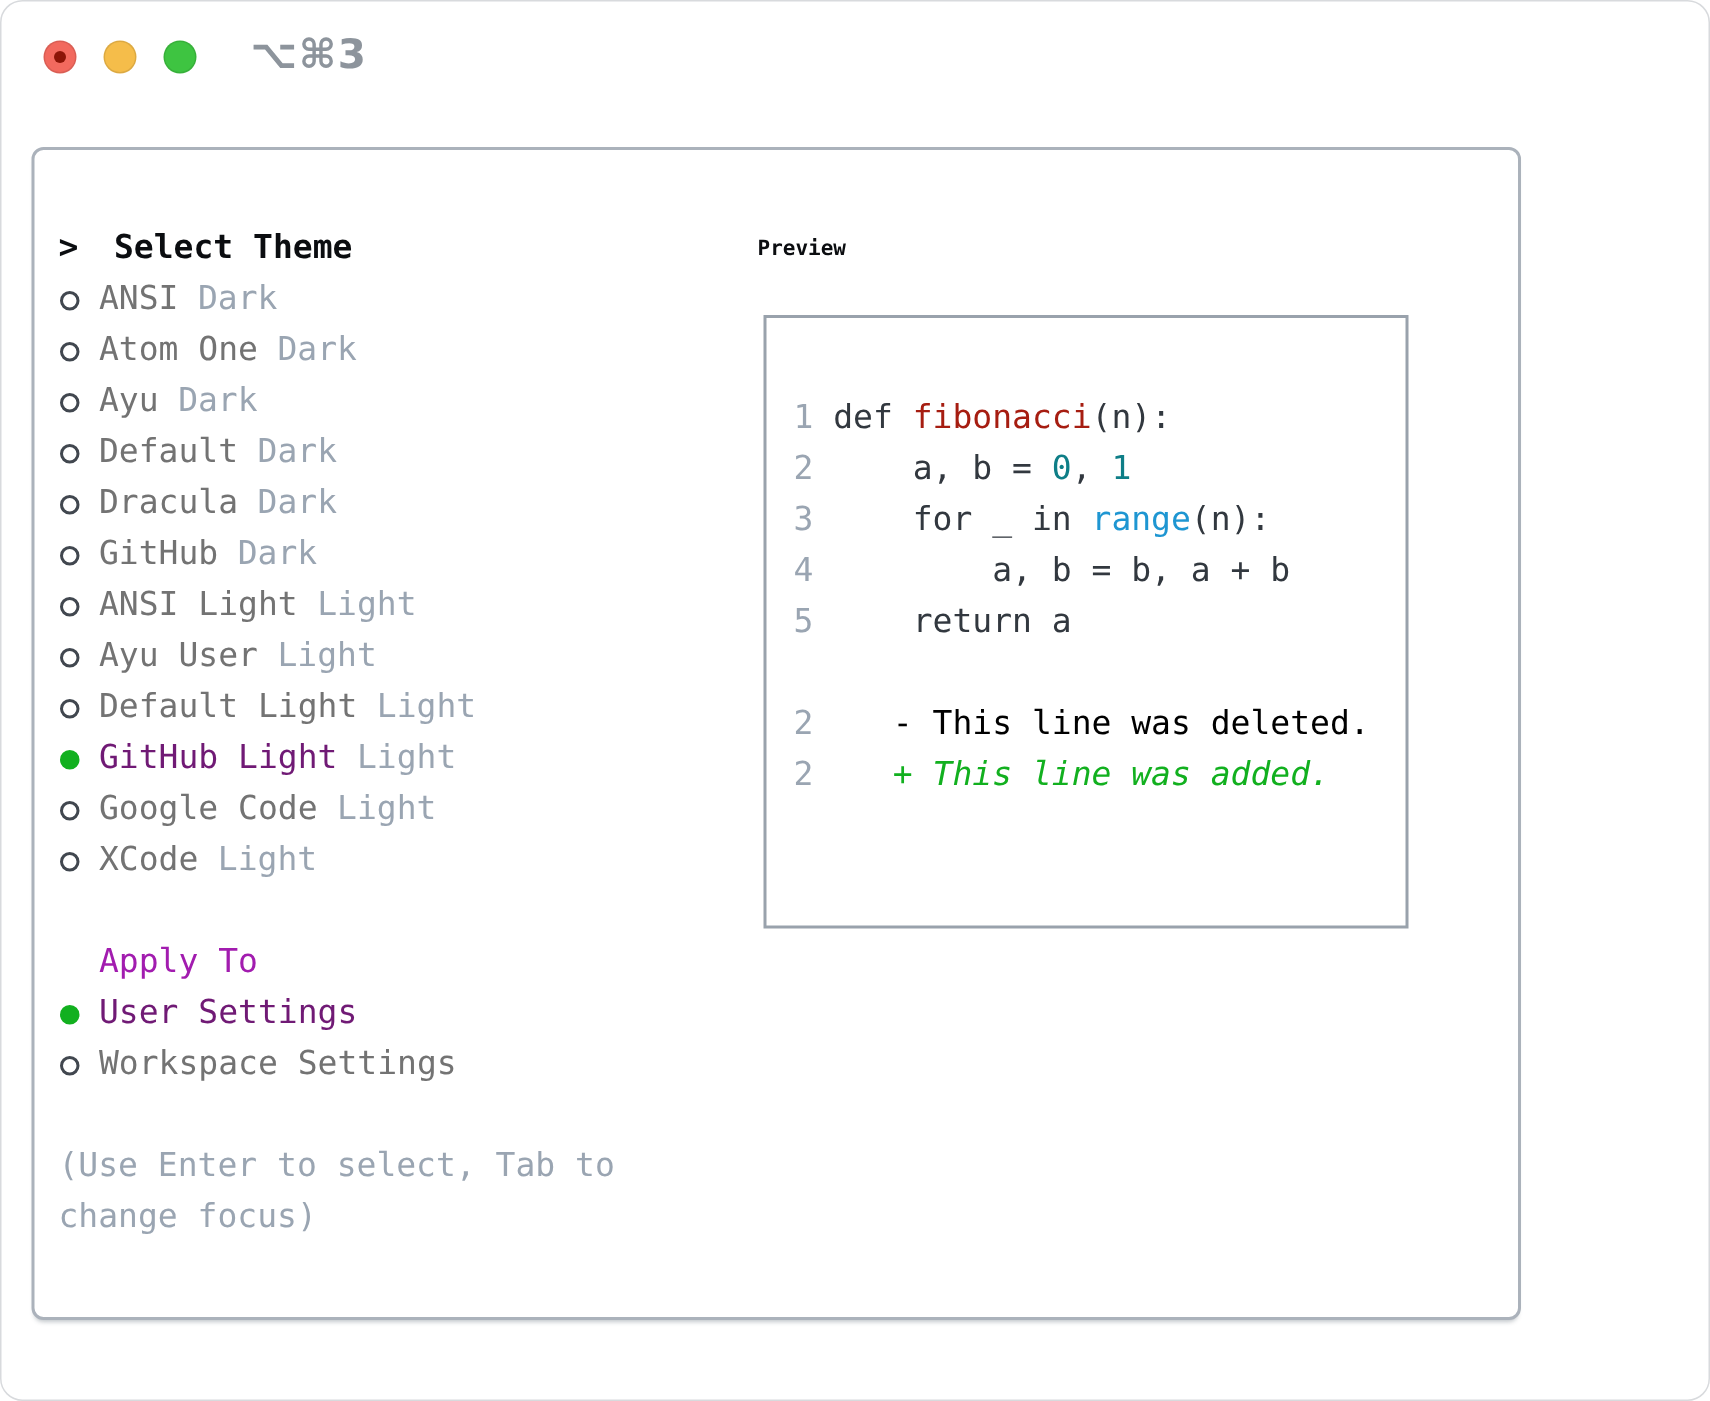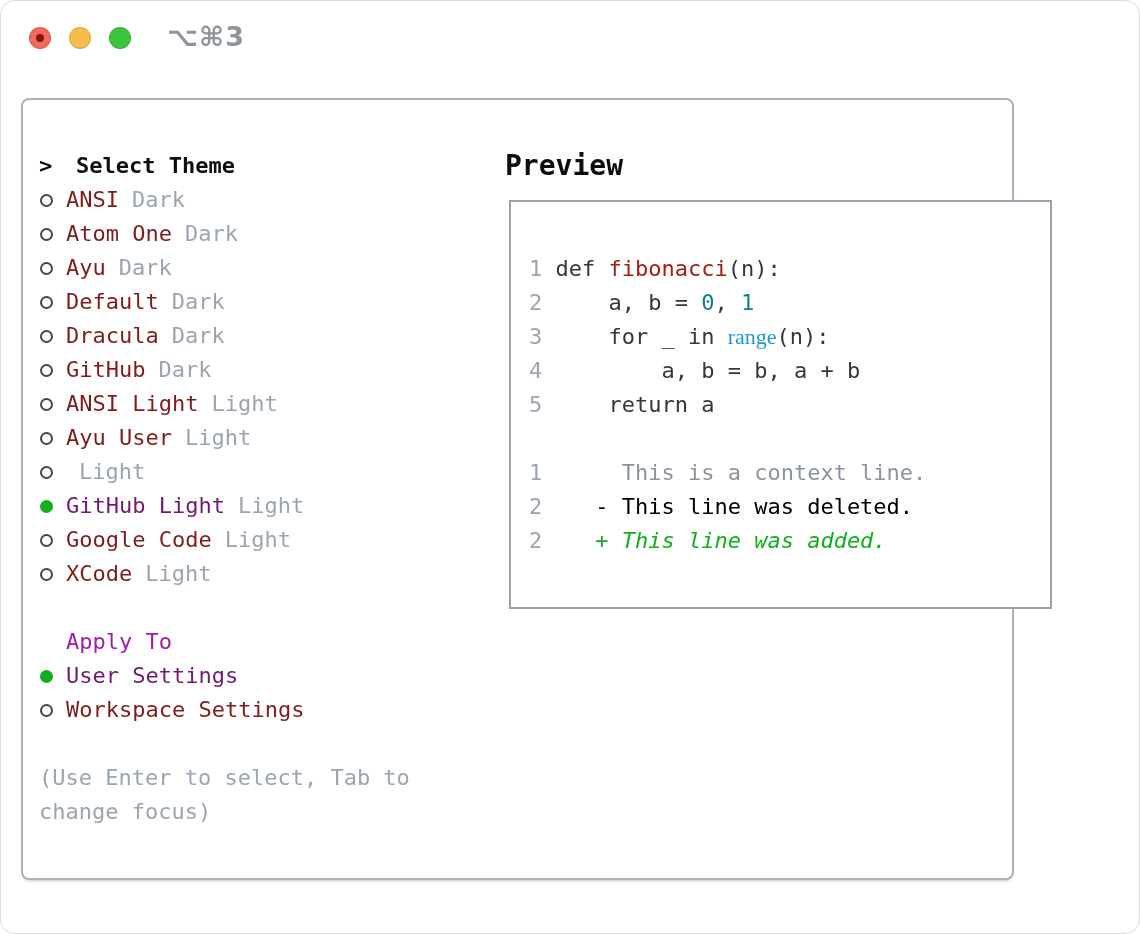--- a/index.html
+++ b/index.html
@@ -19,37 +19,37 @@
   .panel{position:absolute;left:20px;top:97px;width:993px;height:782px;box-sizing:border-box;border:2px solid #abb2bb;border-radius:8px;background:#fff;box-shadow:0 3px 3px -2px rgba(120,130,140,0.45);}
 
   
   .left-col{position:absolute;left:16px;top:49px;font-size:22px;line-height:34px;}
   .row{display:flex;align-items:center;height:34px;white-space:pre;}
   .marker{width:27px;flex:none;display:flex;align-items:center;}
   .mdot{width:13px;height:13px;box-sizing:border-box;border:2px solid #41474f;border-radius:50%;margin-left:1px;}
   .row.sel .mdot{background:#12b01f;border-color:#12b01f;}
   .prompt{width:27px;flex:none;color:#0b0d10;font-weight:bold;}
   .picker-title{color:#0b0d10;font-weight:bold;margin-left:10px;}
-  .label{color:#7f1d1d;}
+  .label{color:#737373;}
   .row.sel .label{color:#701a75;}
   .variant{color:#9aa5b2;margin-left:13px;}
   .section-title{color:#a21caf;}
   .spacer{height:34px;}
   .help{color:#9aa5b2;}
   .help div{height:34px;}
 
   
-  .preview-title{position:absolute;left:482px;top:49px;font-size:28px;line-height:34px;font-weight:bold;color:#0b0d10;}
-  .preview-box{position:absolute;left:486px;top:100px;width:543px;height:409px;box-sizing:border-box;border:2px solid #99a2ac;background:#fff;padding:50px 0 0 18px;overflow:hidden;}
+  .preview-title{position:absolute;left:482px;top:49px;font-size:14px;line-height:34px;font-weight:bold;color:#0b0d10;}
+  .preview-box{position:absolute;left:486px;top:110px;width:430px;height:409px;box-sizing:border-box;border:2px solid #99a2ac;background:#fff;padding:50px 0 0 18px;overflow:hidden;}
   .code-line{white-space:pre;font-size:22px;line-height:34px;min-height:34px;}
   .lnum{display:inline-block;min-width:2ch;color:#9aa5b2;}
   .tok.plain{color:#32383f;}
   .tok.function{color:#a61d11;}
   .tok.number{color:#0e7e87;}
-  .tok.builtin{color:#1e96d2;font-family:Liberation Serif, serif;}
+  .tok.builtin{color:#1e96d2;}
   .tok.context{color:#8b949e;}
   .tok.deleted{color:#000000;}
   .tok.added{color:#12b01f;font-style:italic;}
 </style>
 </head>
 <body>
 
 <div class="window">
   <div class="titlebar">
     <span class="light red">
@@ -68,21 +68,21 @@
       </div>
       <div id="theme-items">
           <div class="row"><span class="marker"><span class="mdot"></span></span><span class="label">ANSI</span><span class="variant">Dark</span></div>
           <div class="row"><span class="marker"><span class="mdot"></span></span><span class="label">Atom One</span><span class="variant">Dark</span></div>
           <div class="row"><span class="marker"><span class="mdot"></span></span><span class="label">Ayu</span><span class="variant">Dark</span></div>
           <div class="row"><span class="marker"><span class="mdot"></span></span><span class="label">Default</span><span class="variant">Dark</span></div>
           <div class="row"><span class="marker"><span class="mdot"></span></span><span class="label">Dracula</span><span class="variant">Dark</span></div>
           <div class="row"><span class="marker"><span class="mdot"></span></span><span class="label">GitHub</span><span class="variant">Dark</span></div>
           <div class="row"><span class="marker"><span class="mdot"></span></span><span class="label">ANSI Light</span><span class="variant">Light</span></div>
           <div class="row"><span class="marker"><span class="mdot"></span></span><span class="label">Ayu User</span><span class="variant">Light</span></div>
-          <div class="row"><span class="marker"><span class="mdot"></span></span><span class="variant">Light</span></div>
+          <div class="row"><span class="marker"><span class="mdot"></span></span><span class="label">Default Light</span><span class="variant">Light</span></div>
           <div class="row sel"><span class="marker"><span class="mdot"></span></span><span class="label">GitHub Light</span><span class="variant">Light</span></div>
           <div class="row"><span class="marker"><span class="mdot"></span></span><span class="label">Google Code</span><span class="variant">Light</span></div>
           <div class="row"><span class="marker"><span class="mdot"></span></span><span class="label">XCode</span><span class="variant">Light</span></div>
         </div>
       <div class="spacer"></div>
       <div class="row">
         <span class="marker"></span>
         <span class="section-title">Apply To</span>
       </div>
       <div id="apply-options">
@@ -97,18 +97,17 @@
     </div>
 
     <div class="preview-title">Preview</div>
     <div class="preview-box" id="preview-box">
         <div class="code-line"><span class="lnum">1</span><span class="tok plain">def </span><span class="tok function">fibonacci</span><span class="tok plain">(n):</span></div>
         <div class="code-line"><span class="lnum">2</span><span class="tok plain">    a, b = </span><span class="tok number">0</span><span class="tok plain">, </span><span class="tok number">1</span></div>
         <div class="code-line"><span class="lnum">3</span><span class="tok plain">    for _ in </span><span class="tok builtin">range</span><span class="tok plain">(n):</span></div>
         <div class="code-line"><span class="lnum">4</span><span class="tok plain">        a, b = b, a + b</span></div>
         <div class="code-line"><span class="lnum">5</span><span class="tok plain">    return a</span></div>
         <div class="code-line"><span class="lnum"></span></div>
-        <div class="code-line"><span class="lnum">1</span><span class="tok context">     This is a context line.</span></div>
         <div class="code-line"><span class="lnum">2</span><span class="tok deleted">   - This line was deleted.</span></div>
         <div class="code-line"><span class="lnum">2</span><span class="tok added">   + This line was added.</span></div>
       </div>
   </div>
 </div>
 
 </body></html>

